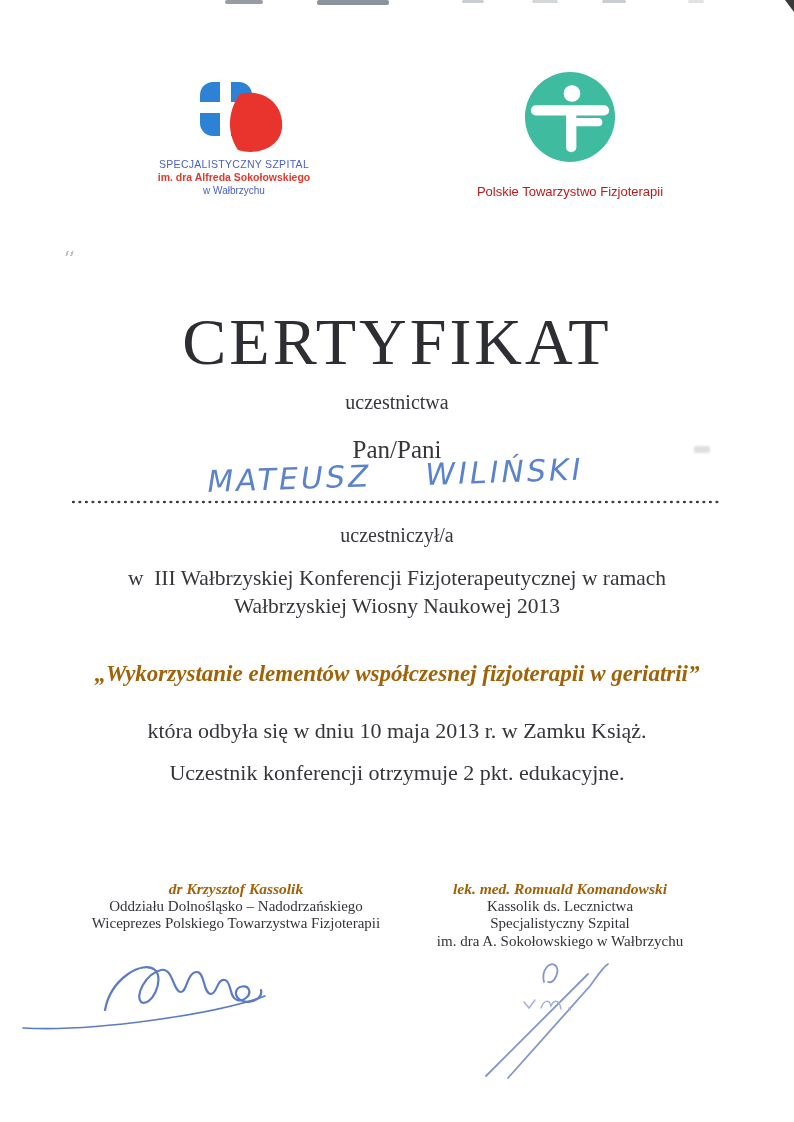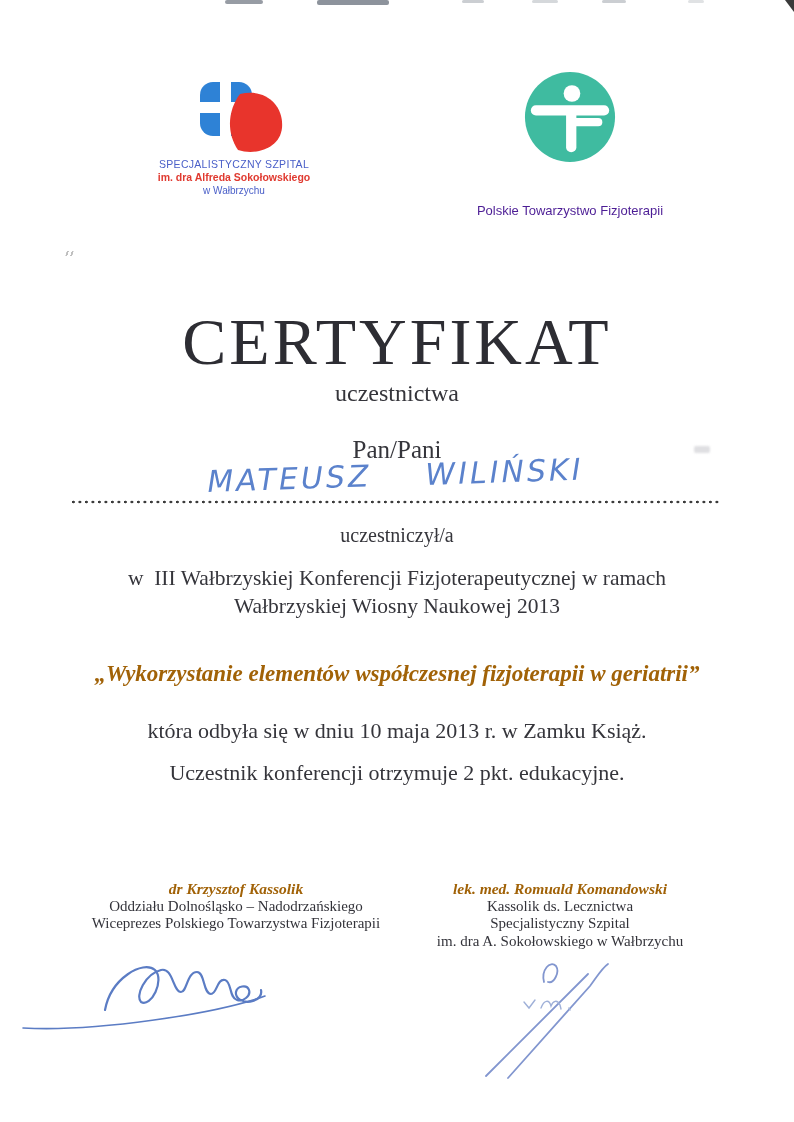--- a/index.html
+++ b/index.html
@@ -11,25 +11,25 @@
   .abs{position:absolute;}
   .center{width:794px;left:0;text-align:center;}
 
   
   .hospital-logo{left:128px;top:80px;width:212px;text-align:center;}
   .hosp-caption{line-height:13px;font-family:"Liberation Sans", sans-serif;margin-top:2px;}
   .hosp-l1{font-size:10.5px;color:#4a5fc8;letter-spacing:.3px;}
   .hosp-l2{font-size:10.5px;color:#e03a30;font-weight:bold;}
   .hosp-l3{font-size:10px;color:#4a5fc8;}
   .ptf-logo{left:440px;top:70px;width:260px;text-align:center;}
-  .ptf-caption{font-family:"Liberation Sans", sans-serif;font-size:13px;color:#4c1d95;margin-top:35px;}
+  .ptf-caption{font-family:"Liberation Sans", sans-serif;font-size:13px;color:#b91c1c;margin-top:16px;}
 
   
   .title{top:284px;font-size:66px;letter-spacing:3px;color:#2d2d33;margin-top:20px;}
-  .subtitle{top:380px;font-size:24px;}
+  .subtitle{top:391px;font-size:20px;}
   .salutation{top:436px;font-size:25px;}
   .participated{top:524px;font-size:20px;}
   .evt1{top:566px;font-size:21.5px;white-space:pre;}
   .evt2{top:594px;font-size:21.5px;}
   .topic{top:661px;font-size:23px;font-weight:bold;font-style:italic;color:#a16207;}
   .dateline{top:718px;font-size:22px;}
   .pointsline{top:760px;font-size:22px;}
 
   
   .hand{

